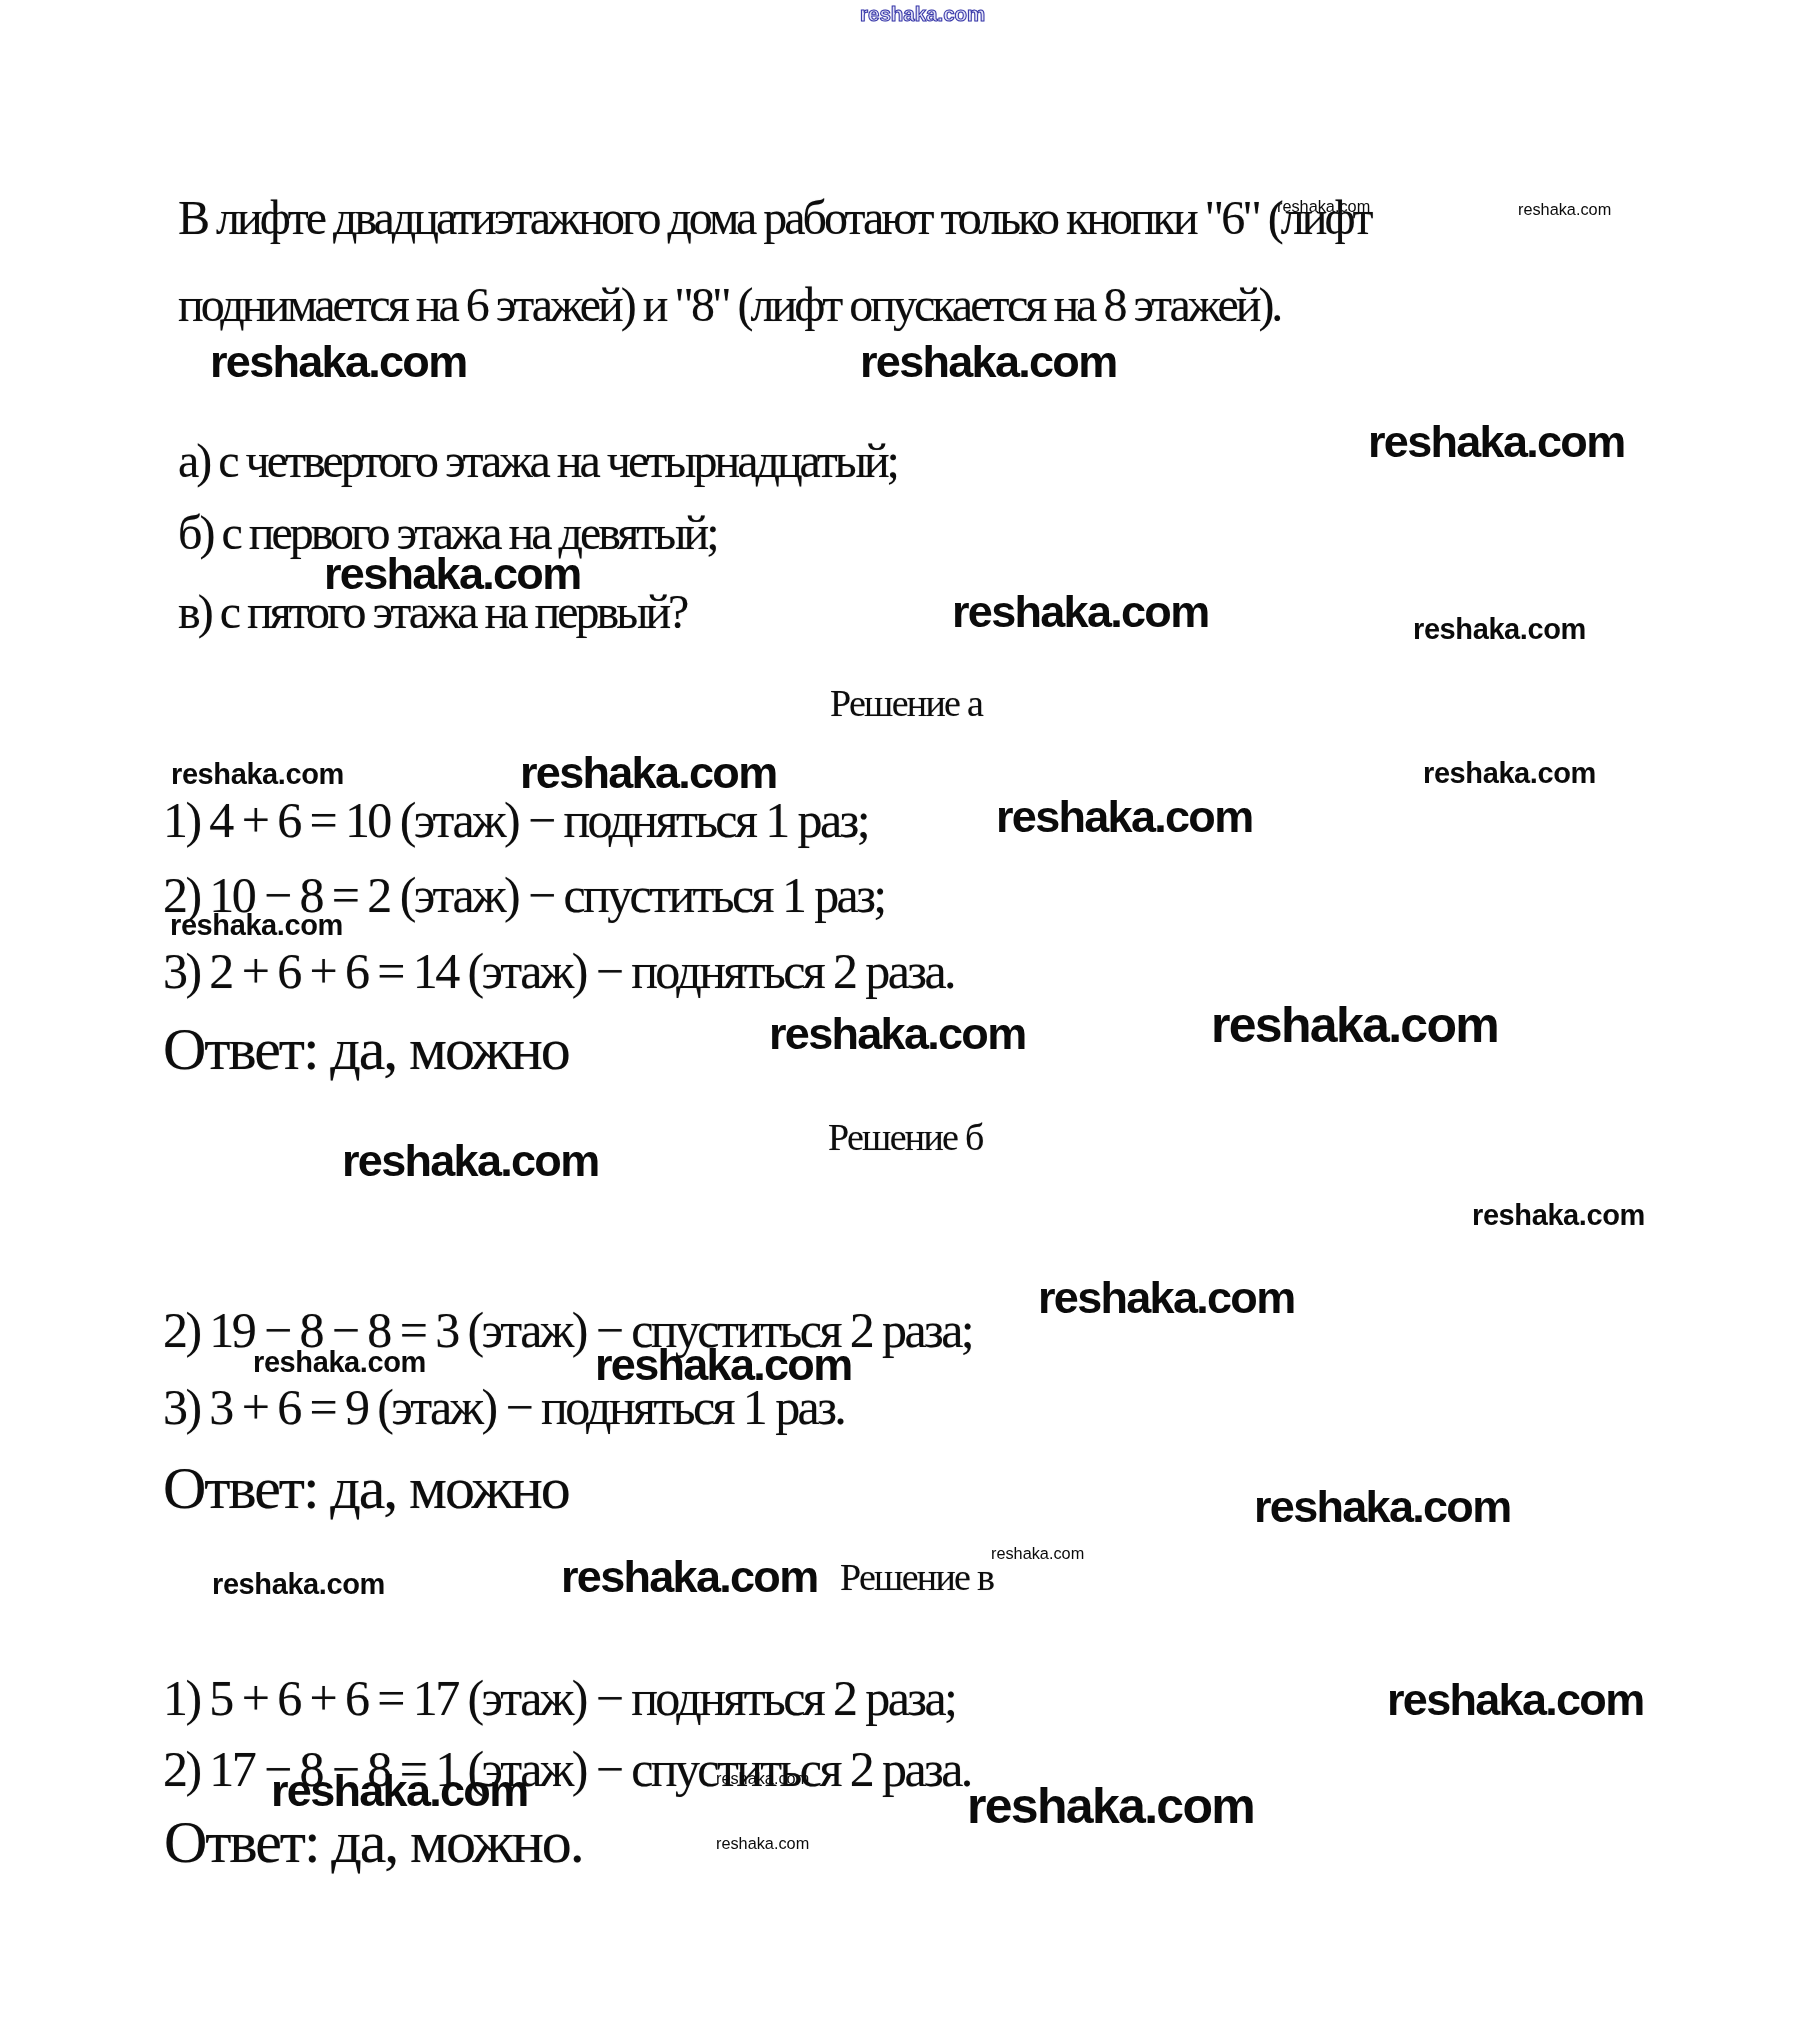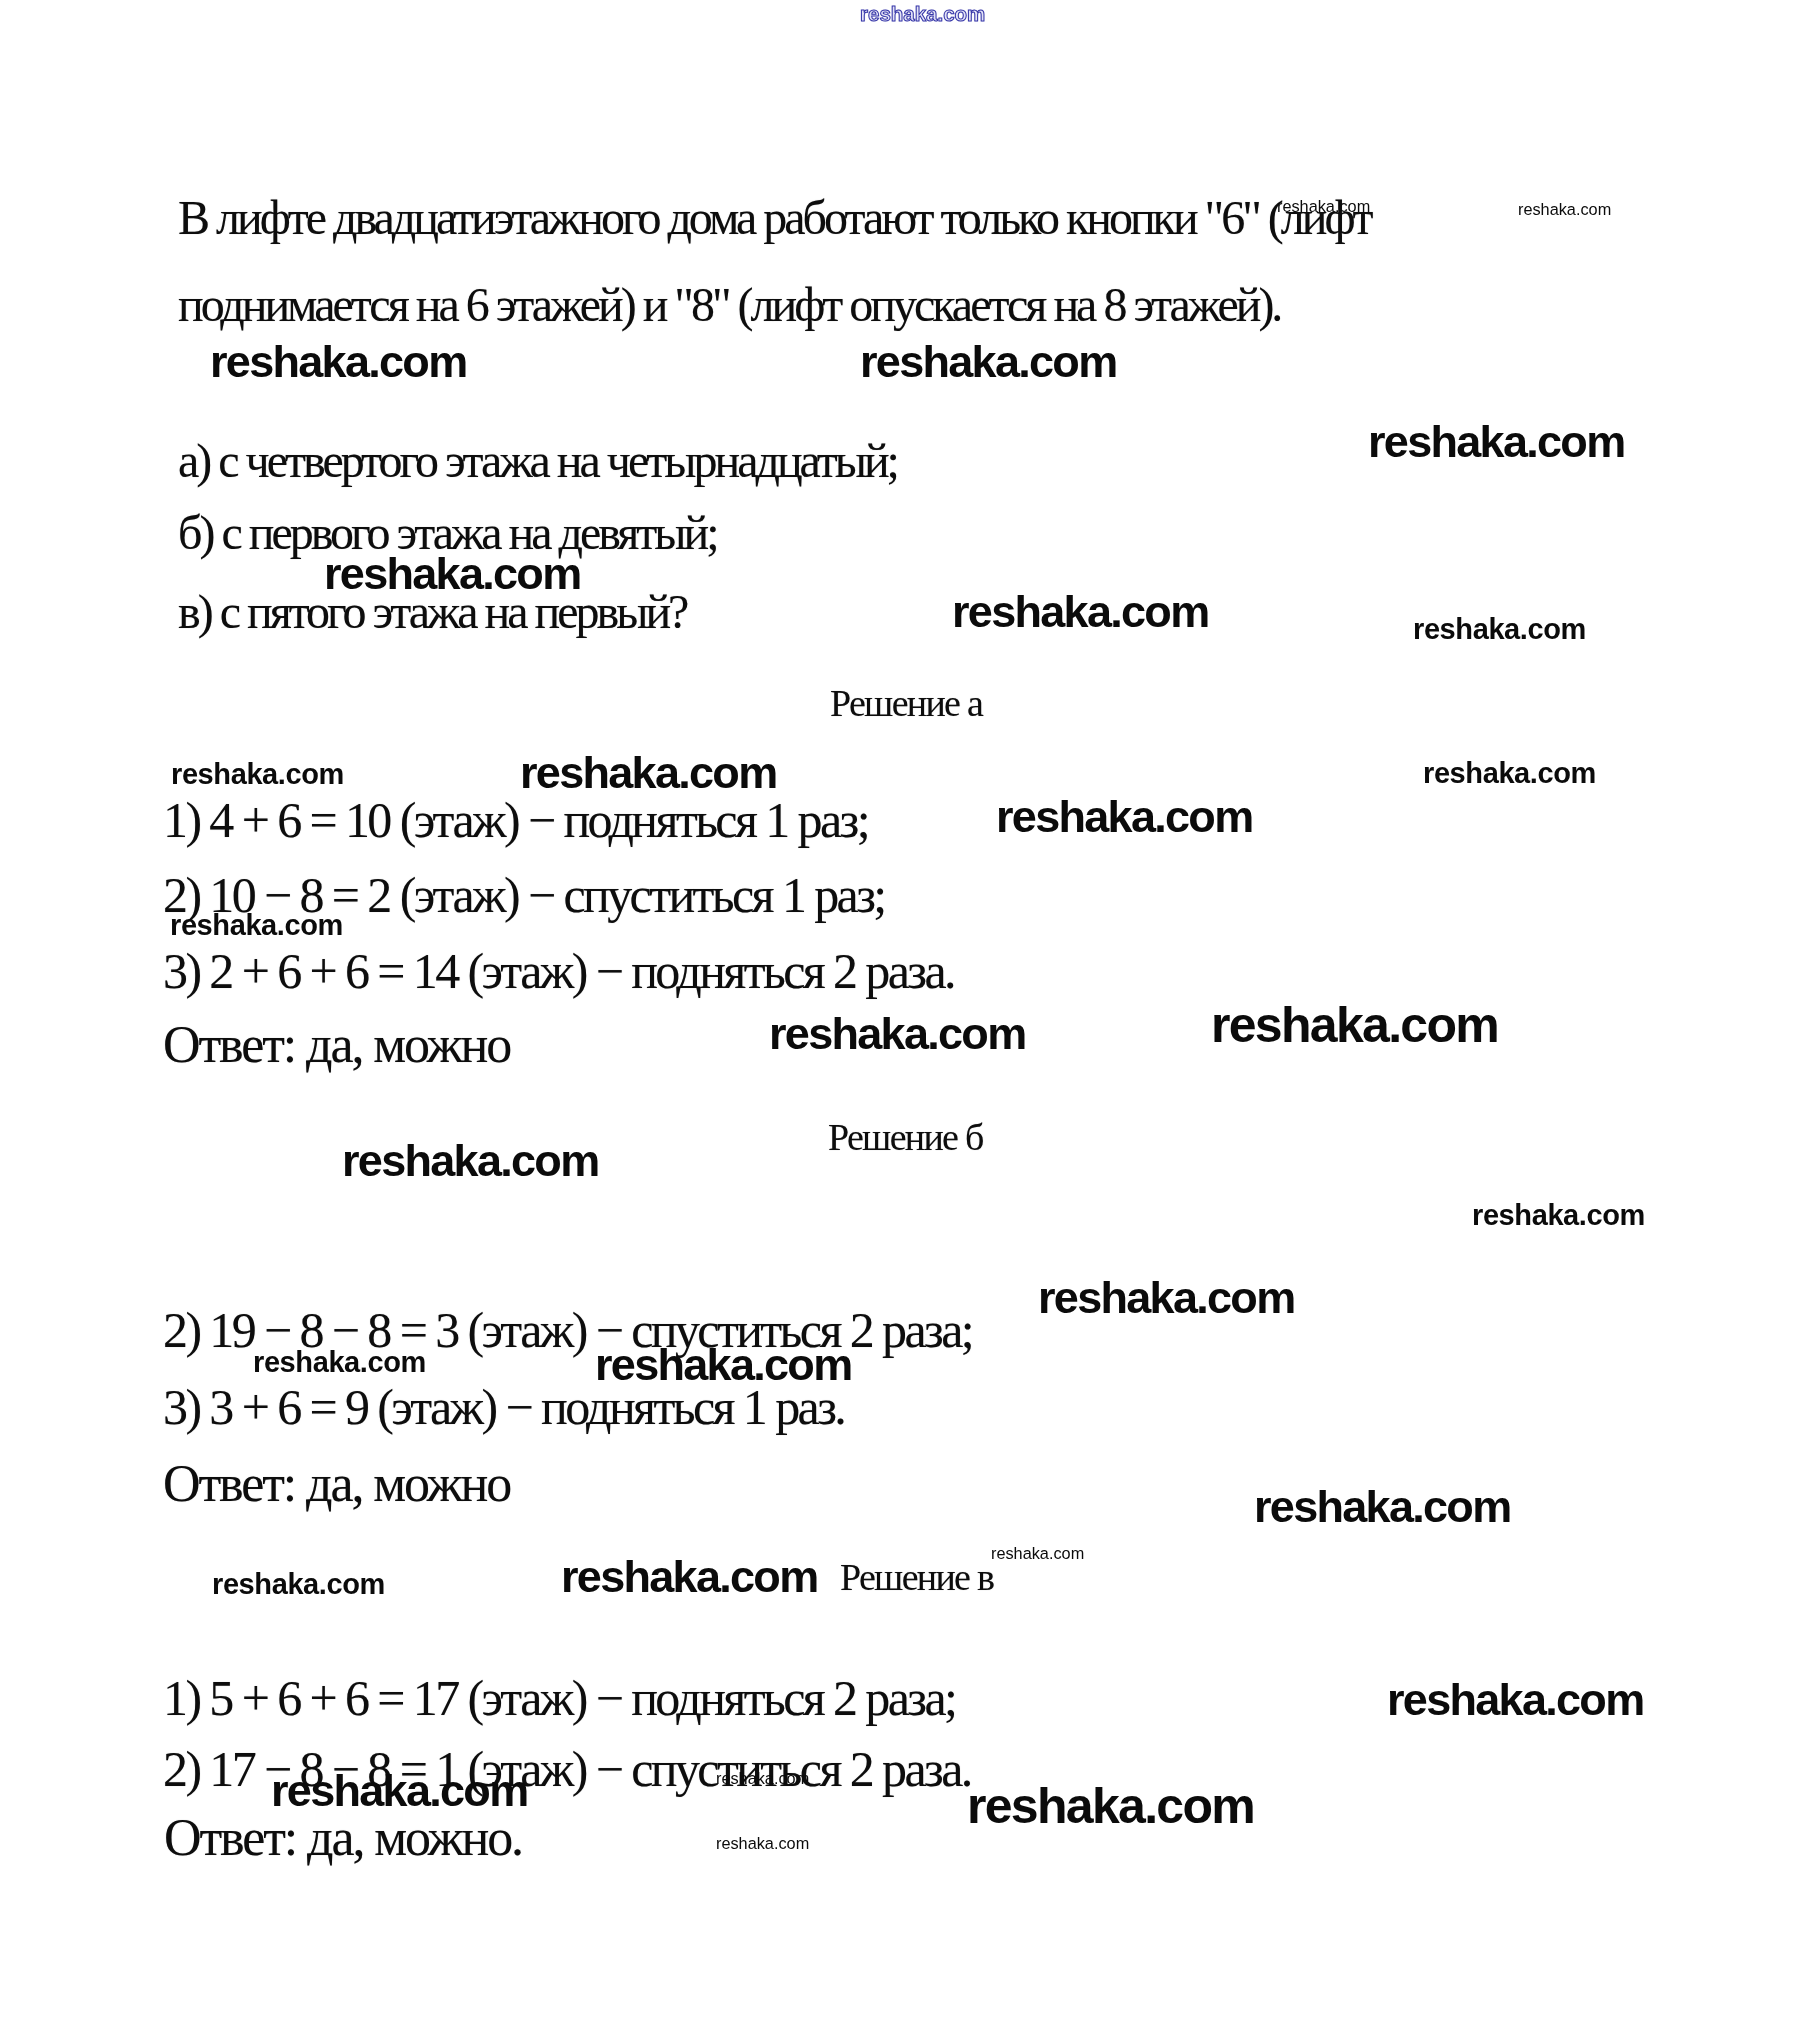--- a/index.html
+++ b/index.html
@@ -18,21 +18,21 @@
     color:#0d0d0d;
     text-shadow:0 0 0.9px rgba(0,0,0,0.35);
   }
   
   .t-problem { font-size:48px; letter-spacing:-3px;margin-left:15px; }
   
   .t-step    { font-size:50px; letter-spacing:-2.6px; }
   
   .t-head    { font-size:38px; letter-spacing:-1.7px;margin-left:15px; }
   
-  .t-answer  { font-size:52px; letter-spacing:-2.1px;text-align:right; }
+  .t-answer  { font-size:60px; letter-spacing:-2.1px;text-align:right; }
 
   
   .wm {
     position:absolute;
     white-space:nowrap;
     font-family:"Liberation Sans", "DejaVu Sans", sans-serif;
     color:#0b0b0b;
   }
   .wm-xl   { font-size:50px; font-weight:700; letter-spacing:-1.7px; }
   .wm-big  { font-size:45px; font-weight:700; letter-spacing:-1.7px; }

